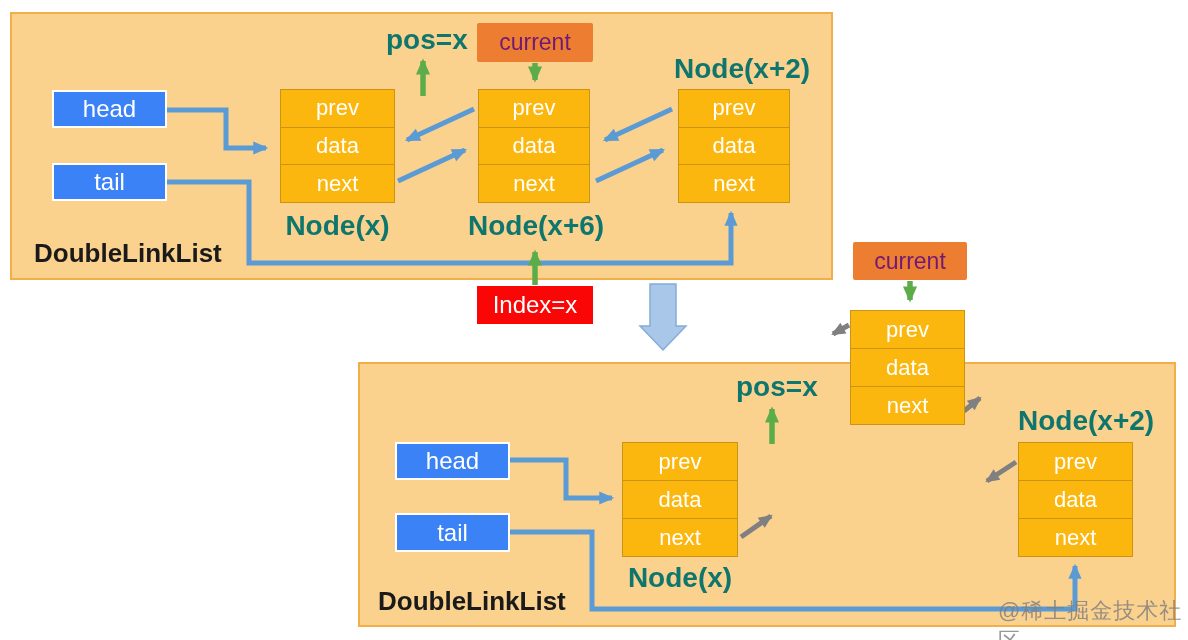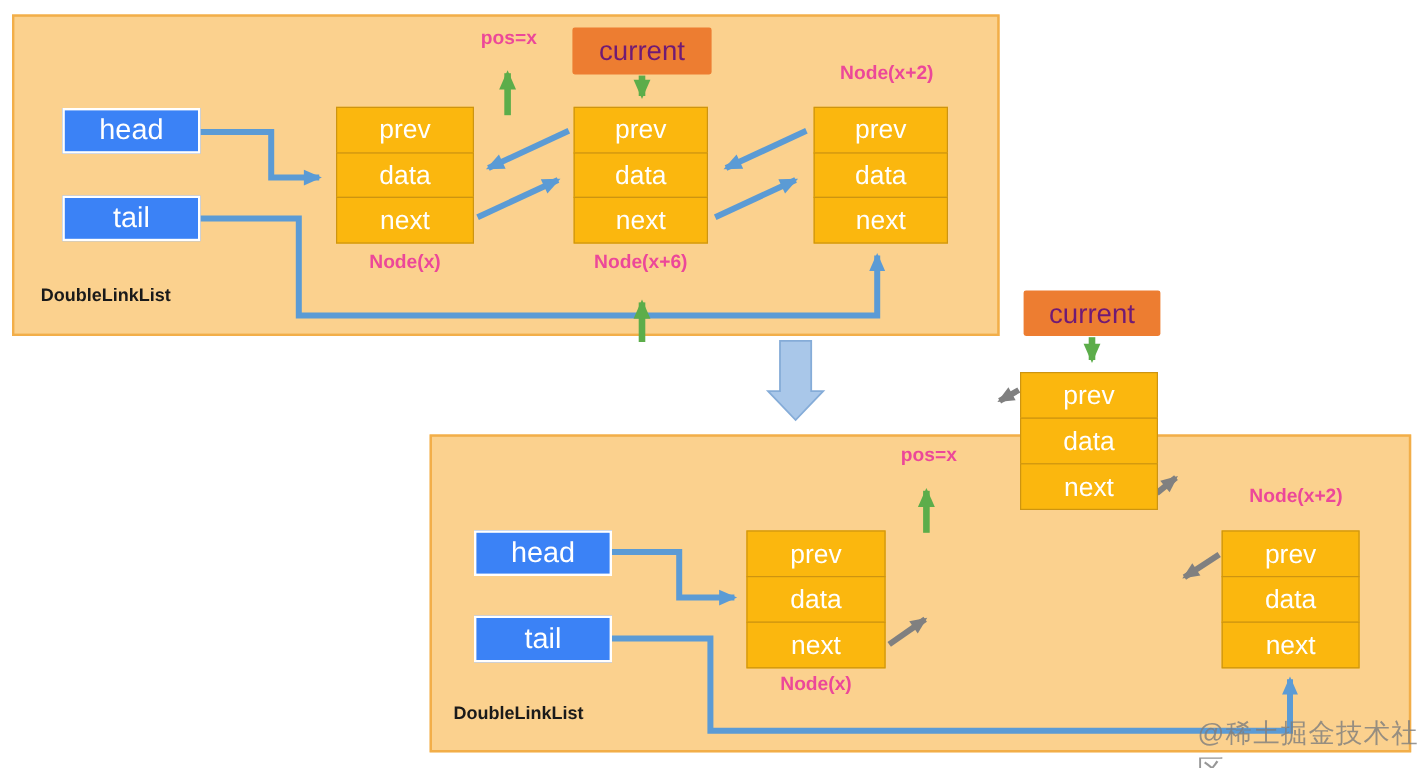--- a/index.html
+++ b/index.html
@@ -12,22 +12,22 @@
         display:flex;align-items:center;justify-content:center;font-size:24px;
         box-sizing:border-box;z-index:3;}
   .obox{position:absolute;background:#ed7d31;color:#701a75;display:flex;align-items:center;
         justify-content:center;font-size:23px;box-sizing:border-box;z-index:3;border-radius:2px;}
   .rbox{position:absolute;background:#fb0606;color:#fff;display:flex;align-items:center;
         justify-content:center;font-size:24px;box-sizing:border-box;z-index:3;}
   .node{position:absolute;display:flex;flex-direction:column;}
   .cell{flex:1;background:#fbb70e;border:1px solid #cd9411;color:#fff;font-size:22px;
         display:flex;align-items:center;justify-content:center;box-sizing:border-box;}
   .cell + .cell{margin-top:-1px;}
-  .lbl{position:absolute;color:#ec4899;font-weight:bold;font-size:16px;text-align:center;}
-  .title{position:absolute;color:#1a1a1a;font-weight:bold;font-size:15px;z-index:3;}
+  .lbl{position:absolute;color:#0f766e;font-weight:bold;font-size:28px;text-align:center;}
+  .title{position:absolute;color:#1a1a1a;font-weight:bold;font-size:26px;z-index:3;}
   .watermark{position:absolute;left:998px;top:596px;width:190px;color:#7e7e7e;opacity:.8;
              font-size:22px;letter-spacing:1px;z-index:4;}
 </style>
 </head>
 <body>
 
 <div class="canvas">
 
   <div class="panel" style="left:10px;top:12px;width:823px;height:268px"></div>
   <div class="panel" style="left:358px;top:362px;width:818px;height:265px"></div>
@@ -89,20 +89,21 @@
     <div class="cell">data</div>
     <div class="cell">next</div>
   </div>
 
   <div class="lbl" style="left:280px;top:210px;width:115px">Node(x)</div>
   <div class="lbl" style="left:468px;top:210px;width:132px">Node(x+6)</div>
   <div class="lbl" style="left:674px;top:53px;width:130px">Node(x+2)</div>
 
   <div class="lbl" style="left:386px;top:24px;width:76px">pos=x</div>
   <div class="obox" style="left:477px;top:23px;width:116px;height:39px">current</div>
+  <div class="rbox" style="left:477px;top:286px;width:116px;height:38px">Index=x</div>
   <div class="title" style="left:34px;top:238px">DoubleLinkList</div>
 
   <div class="obox" style="left:853px;top:242px;width:114px;height:38px">current</div>
   <div class="node" style="left:850px;top:310px;width:115px;height:115px">
     <div class="cell">prev</div>
     <div class="cell">data</div>
     <div class="cell">next</div>
   </div>
 
   <div class="gbox" style="left:395px;top:442px;width:115px;height:38px">head</div>

